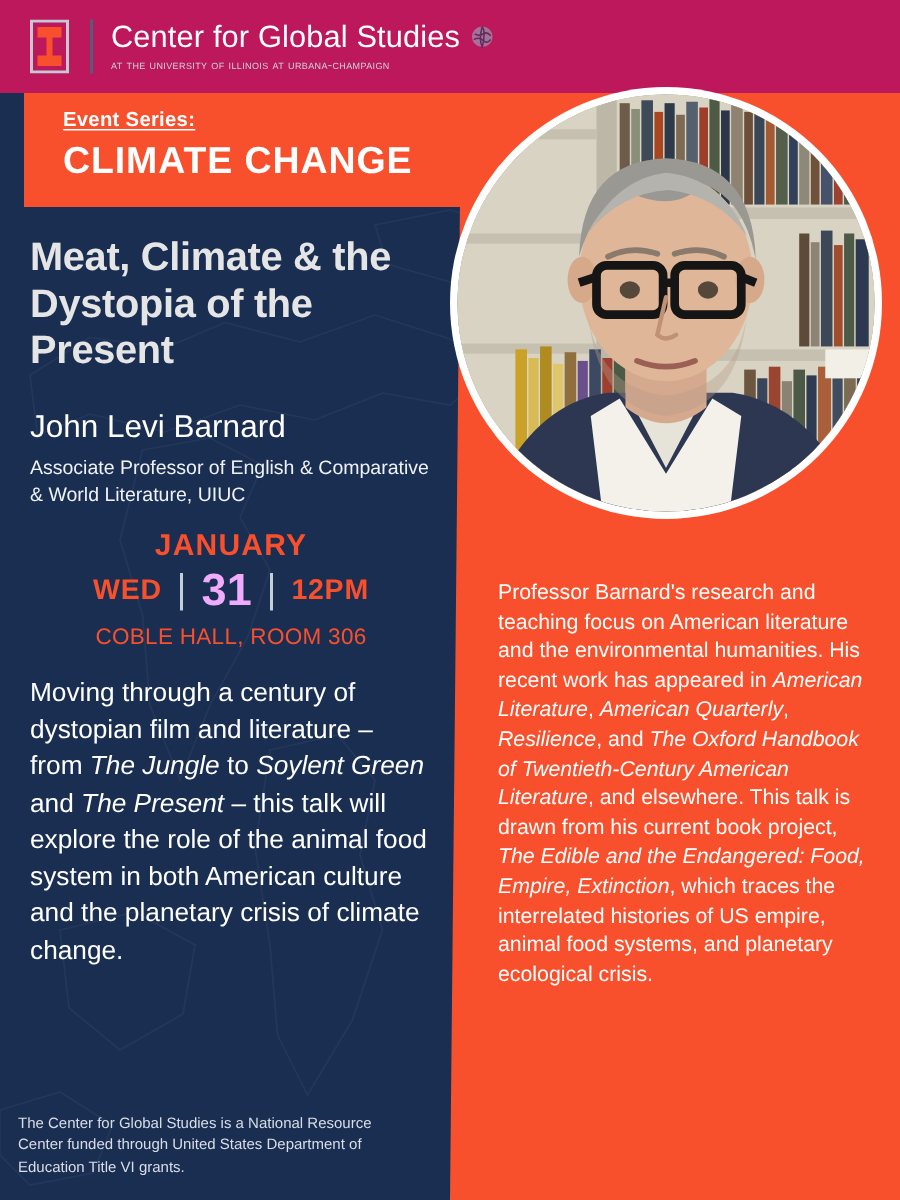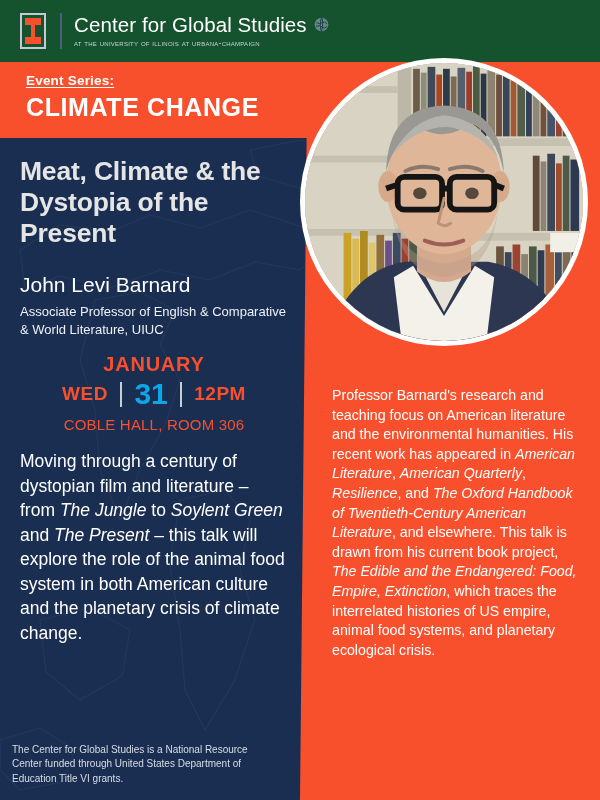--- a/index.html
+++ b/index.html
@@ -20,21 +20,21 @@
   
   .worldmap {
     position:absolute; left:0; top:0; width:600px; height:800px;
     opacity:.20; pointer-events:none;
   }
   .worldmap svg { width:100%; height:100%; display:block; }
 
   
   .header {
     position:absolute; left:0; top:0; width:600px; height:62px;
-    background:#14532d; z-index:6;
+    background:#be185d; z-index:6;
     display:flex; align-items:center; padding-left:20px;
   }
   .block-i {
     width:26px; height:36px; position:relative; flex:none;
   }
   .block-i svg { width:100%; height:100%; display:block; }
   .hdr-divider {
     width:2px; height:36px; background:#4d5f7d; margin:0 12px 0 14px; flex:none;
   }
   .hdr-text { display:flex; flex-direction:column; justify-content:center; }
@@ -46,21 +46,21 @@
   .globe-icon { width:15px; height:15px; display:inline-block; opacity:.62; }
   .globe-icon svg { width:100%; height:100%; display:block; }
   .hdr-sub {
     font-size:8.6px; color:#c9d1de; letter-spacing:.25px;
     margin-top:2px; white-space:nowrap;
     font-variant:small-caps; text-transform:lowercase;
   }
 
   
   .series-band {
-    position:absolute; left:0; top:62px; width:312px; height:76px;
+    position:absolute; left:16px; top:62px; width:312px; height:76px;
     background:#f8502c; z-index:5;
     padding:9px 0 0 26px;
   }
   .series-kicker {
     font-size:13.5px; color:#ffffff; font-weight:600;
     text-decoration:underline; text-underline-offset:2px;
     letter-spacing:.2px; display:inline-block;
   }
   .series-title {
     font-size:25px; color:#ffffff; font-weight:700;
@@ -113,21 +113,21 @@
     letter-spacing:.8px; line-height:1;
   }
   .date-row {
     display:flex; align-items:center; justify-content:center;
     gap:12px; margin-top:5px;
   }
   .date-dow, .date-time {
     font-size:19px; color:#f8502c; font-weight:700; letter-spacing:.5px;
   }
   .date-num {
-    font-size:30px; color:#0ea5e9; font-weight:700; line-height:1;
+    font-size:30px; color:#f0abfc; font-weight:700; line-height:1;
   }
   .date-bar { width:2.5px; height:25px; background:#c6cdd9; flex:none; }
   .venue {
     font-size:15px; color:#f8502c; font-weight:400;
     text-align:center; letter-spacing:.2px; margin-top:7px;
   }
 
   .abstract {
     font-size:17.5px; line-height:1.40; color:#ffffff;
     font-weight:400; margin-top:16px;

